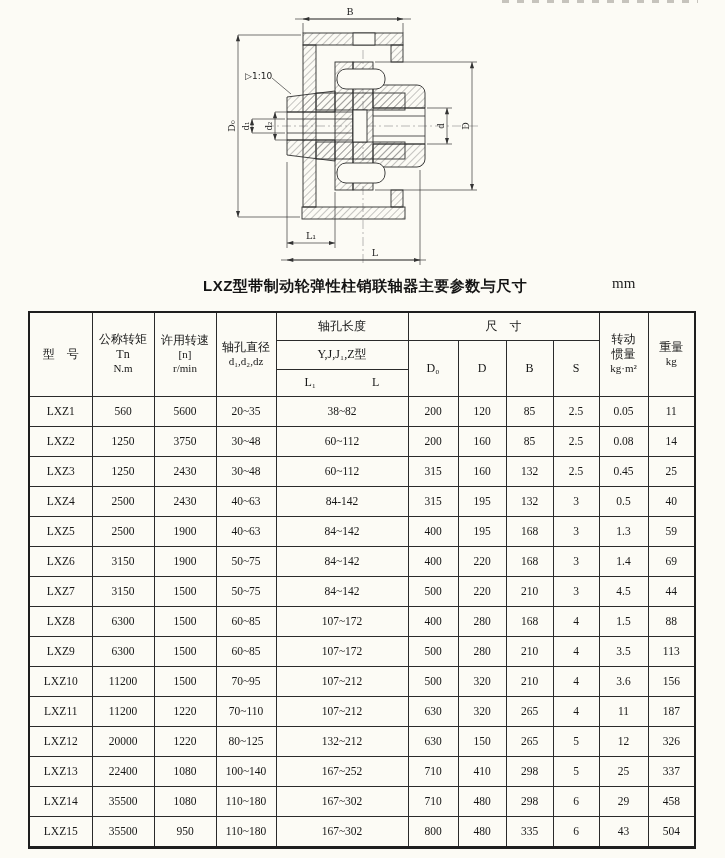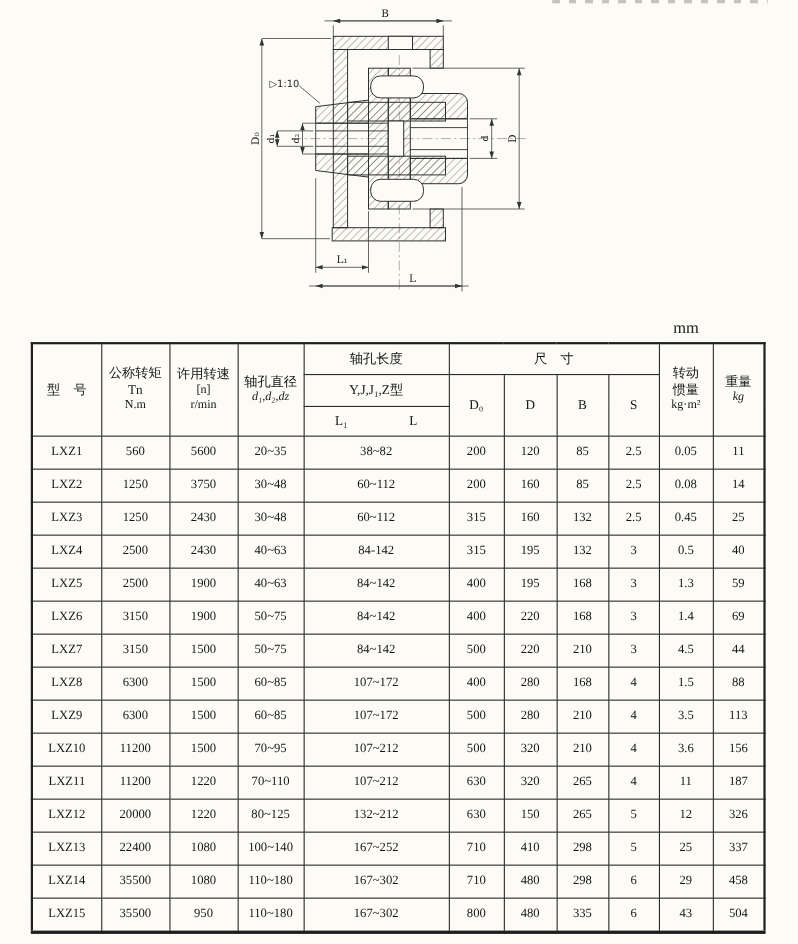--- a/index.html
+++ b/index.html
@@ -12,35 +12,35 @@
     position:absolute;left:502px;top:0;width:196px;height:3px;
     background:repeating-linear-gradient(90deg,#9a968e 0 7px,transparent 7px 15px);
     opacity:.55;
   }
   .drawing{position:absolute;left:225px;top:0;}
   .doc-title{
     position:absolute;left:203px;top:277px;
     font-family:"Liberation Sans","DejaVu Sans",sans-serif;
     font-weight:bold;font-size:15px;letter-spacing:.5px;color:#141414;
   }
-  .unit{position:absolute;left:612px;top:291px;font-size:15px;color:#222;}
+  .unit{position:absolute;left:612px;top:275px;font-size:15px;color:#222;}
   table.params{
     position:absolute;left:28px;top:311px;width:666px;
     border-collapse:collapse;table-layout:fixed;
     border:2px solid #1e1e1e;border-bottom-width:3px;
   }
   table.params th,table.params td{
     border:1px solid #2a2a2a;text-align:center;vertical-align:middle;
     padding:0;font-weight:normal;color:#161616;
   }
   table.params th{font-size:12px;line-height:1.25;}
   table.params td{font-size:11.5px;height:29px;}
   tr.h1{height:28px;} tr.h2{height:29px;margin-left:40px;} tr.h3{height:27px;}
   .hsub{font-size:11px;}
-  .gap-top{margin-top:0;font-style:italic;}
+  .gap-top{margin-top:0;}
   .ll-row{display:flex;justify-content:space-around;align-items:center;font-size:12px;}
   .note{
     position:absolute;left:30px;top:833px;font-size:14.5px;color:#141414;letter-spacing:.3px;
   }
 </style>
 </head>
 <body>
 
 <div class="page">
 
@@ -143,20 +143,21 @@
       <text x="24" y="126" text-anchor="middle" font-size="8.5" transform="rotate(-90 24 126)">d₁</text>
       <text x="47" y="126" text-anchor="middle" font-size="8.5" transform="rotate(-90 47 126)">d₂</text>
       <text x="219" y="126" text-anchor="middle" font-size="8.5" transform="rotate(-90 219 126)">d</text>
       <text x="244" y="126" text-anchor="middle" transform="rotate(-90 244 126)">D</text>
       <text x="86" y="239" text-anchor="middle">L₁</text>
       <text x="150" y="256" text-anchor="middle">L</text>
       <text x="20" y="79" font-size="9" font-family="'DejaVu Sans',sans-serif">▷1:10</text>
     </g>
   </svg>
 
+  <div class="doc-title">LXZ型带制动轮弹性柱销联轴器主要参数与尺寸</div>
   <div class="unit">mm</div>
 
   <table class="params">
     <colgroup>
       <col style="width:63px">
         <col style="width:62px">
         <col style="width:62px">
         <col style="width:60px">
       <col style="width:132px">
         <col style="width:50px">

